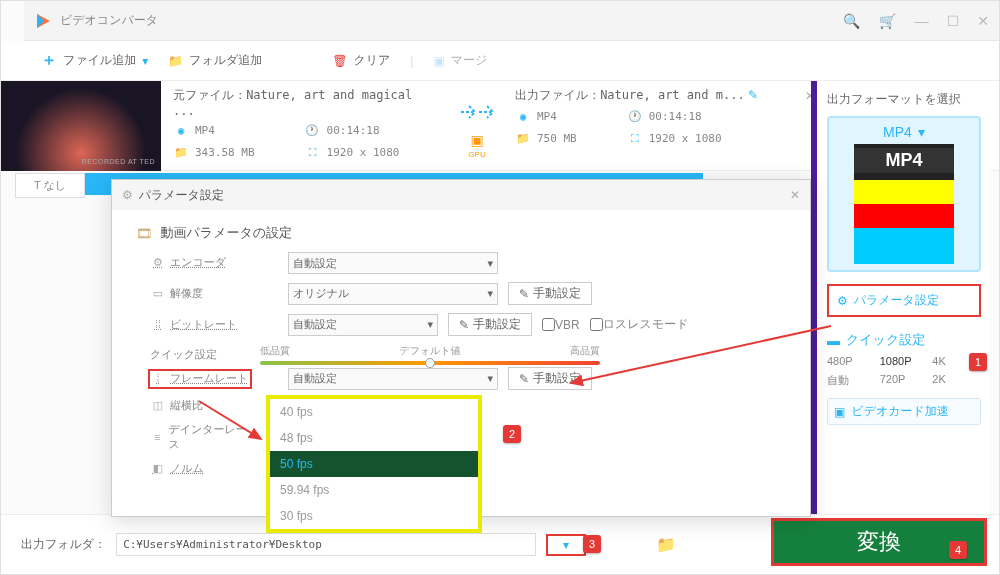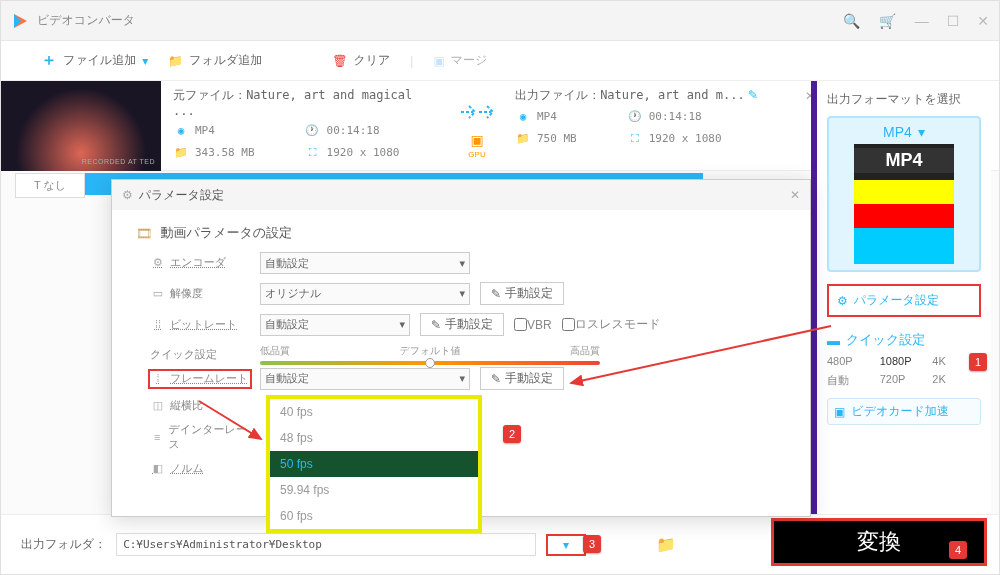--- a/index.html
+++ b/index.html
@@ -1,20 +1,20 @@
 <!DOCTYPE html>
 <html><head>
 <meta charset="utf-8">
 <style>
   * { box-sizing: border-box; margin: 0; padding: 0; }
   body { font-family: "Segoe UI", Meiryo, sans-serif; font-size: 12px; color: #555; background: #fff; }
   #app { width: 1000px; height: 575px; background: #fbfbfb; position: relative; overflow: hidden; border: 1px solid #e0e0e0; }
 
   
-  .titlebar { height: 40px; display: flex; align-items: center; padding: 0 10px; background: #f4f4f4; border-bottom: 1px solid #e6e6e6; }
+  .titlebar { height: 40px; display: flex; align-items: center; padding: 0 10px; background: #f4f4f4; border-bottom: 1px solid #e6e6e6; margin-left: 23px; }
   .titlebar .logo { width: 18px; height: 18px; margin-right: 8px; }
   .titlebar .title { color: #888; font-size: 12px; }
   .titlebar .winctrls { margin-left: auto; display: flex; gap: 18px; align-items: center; color: #bbb; font-size: 14px; }
   .titlebar .winctrls span { cursor: pointer; }
 
   
   .toolbar { height: 40px; display: flex; align-items: center; padding: 0 40px; gap: 20px; border-bottom: 1px solid #eee; background: #fff; }
   .toolbar .tbtn { display: flex; align-items: center; gap: 6px; color: #666; cursor: pointer; }
   .toolbar .plus { color: #29b6f6; font-weight: bold; font-size: 16px; }
   .toolbar .blue { color: #29b6f6; }
@@ -49,33 +49,33 @@
   .gpu-accel { margin-top: 10px; border: 1px solid #cfe8f7; padding: 4px 6px; color: #29b6f6; display: flex; align-items: center; gap: 6px; background: #f6fcff; border-radius: 3px; }
   .gpu-vendors { margin-top: 6px; display: flex; gap: 6px; }
   .gpu-vendors .chip { border: 1px solid #e0e0e0; border-radius: 3px; padding: 2px 6px; font-size: 10px; color: #888; }
   .gpu-vendors .chip.nv { color: #66aa33; }
 
   
   .bottombar { position: absolute; left: 0; right: 0; bottom: 0; height: 60px; background: #fff; border-top: 1px solid #eee; display: flex; align-items: center; padding: 0 20px; gap: 10px; }
   .bottombar .lbl { color: #666; }
   .bottombar .path { flex: 0 0 420px; border: 1px solid #ddd; padding: 4px 6px; background: #fff; font-family: monospace; font-size: 11px; }
   .bottombar .dd { width: 40px; height: 22px; border: 2px solid #e53935; display: flex; align-items: center; justify-content: center; color: #29b6f6; }
-  .bigbtn { position: absolute; right: 12px; bottom: 8px; width: 216px; height: 48px; background: #000000; color: #fff; font-size: 22px; display: flex; align-items: center; justify-content: center; border: 3px solid #e53935; cursor: pointer; }
+  .bigbtn { position: absolute; right: 12px; bottom: 8px; width: 216px; height: 48px; background: #15803d; color: #fff; font-size: 22px; display: flex; align-items: center; justify-content: center; border: 3px solid #e53935; cursor: pointer; }
 
   
   .modal { position: absolute; left: 110px; top: 178px; width: 700px; height: 338px; background: #fff; border: 1px solid #ccc; box-shadow: 0 4px 20px rgba(0,0,0,0.15); z-index: 10; }
   .modal .mhdr { height: 30px; display: flex; align-items: center; padding: 0 10px; background: #f5f5f5; gap: 6px; }
   .modal .mhdr .mclose { margin-left: auto; color: #aaa; cursor: pointer; }
   .modal .mbody { padding: 14px 24px 10px 24px; }
   .modal .section-title { color: #555; font-size: 13px; margin-bottom: 10px; display: flex; align-items: center; gap: 8px; }
   .prow { display: flex; align-items: center; gap: 10px; margin-bottom: 8px; padding-left: 14px; }
   .prow .plabel { width: 100px; color: #888; font-size: 11px; text-align: left; display: flex; align-items: center; gap: 4px; border-bottom: 1px dashed transparent; }
   .prow .plabel.link { color: #888; text-decoration: underline dotted; cursor: pointer; }
   .prow .plabel .picon { width: 16px; text-align: center; color: #aaa; }
-  .prow select, .prow .fakeselect { width: 210px; height: 22px; border: 1px solid #ccc; background: #fafafa; font-size: 11px; padding: 0 4px; color: #666; }
+  .prow select, .prow .fakeselect { width: 210px; height: 22px; border: 1px solid #ccc; background: #fafafa; font-size: 11px; padding: 0 4px; color: #666; margin-left: 28px; }
   .prow .fakeselect { display: flex; align-items: center; justify-content: space-between; }
   .prow .manual { border: 1px solid #ccc; padding: 2px 10px; background: #fff; color: #666; display: flex; align-items: center; gap: 4px; cursor: pointer; }
   .prow .chk { display: flex; align-items: center; gap: 0; color: #888; }
   .quality-labels { display: flex; width: 340px; justify-content: space-between; font-size: 10px; color: #999; }
   .quality-slider { width: 340px; height: 4px; background: linear-gradient(to right, #8bc34a, #ff9800, #f44336); border-radius: 2px; margin-top: 3px; position: relative; }
   .quality-slider .knob { position: absolute; left: 50%; top: -3px; width: 10px; height: 10px; background: #fff; border: 1px solid #999; border-radius: 50%; transform: translateX(-50%); }
 
   .framerate-box { outline: 2px solid #e53935; }
   .dropdown { position: absolute; left: 265px; top: 394px; width: 216px; border: 4px solid #e8ea00; background: #fff; z-index: 20; }
   .dropdown .opt { padding: 6px 10px; color: #999; font-size: 12px; cursor: pointer; }
@@ -355,21 +355,21 @@
           </span>
       </div>
     </div>
   </div>
 
   <div class="dropdown">
     <div class="opt">40 fps</div>
     <div class="opt">48 fps</div>
     <div class="opt sel">50 fps</div>
     <div class="opt">59.94 fps</div>
-    <div class="opt">60 fps</div>
+    <div class="opt">30 fps</div>
   </div>
 
   <svg class="arrow-svg" style="left:560px;top:320px;" width="280" height="70">
     <defs>
         <marker id="ah1" markerWidth="8" markerHeight="8" refX="6" refY="3" orient="auto">
           <path d="M0,0 L7,3 L0,6 Z" fill="#e53935"></path>
         </marker>
       </defs>
     <line x1="270" y1="5" x2="10" y2="62" stroke="#e53935" stroke-width="2" marker-end="url(#ah1)"></line>
   </svg>

